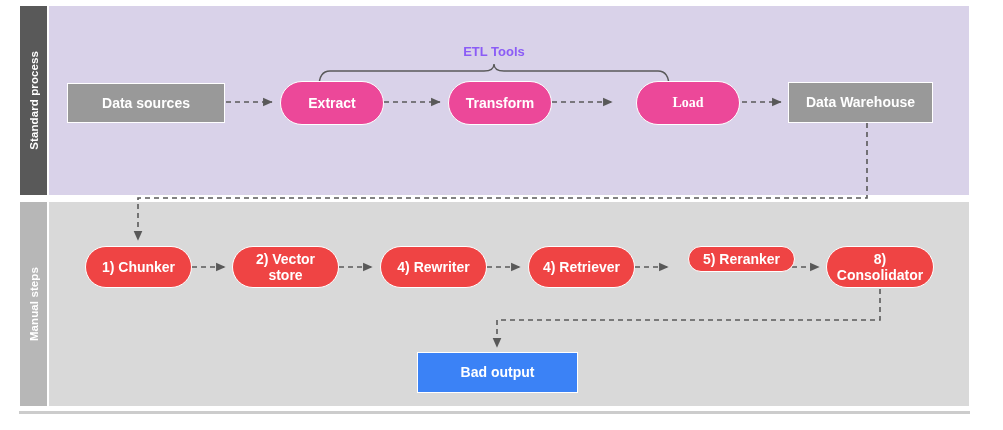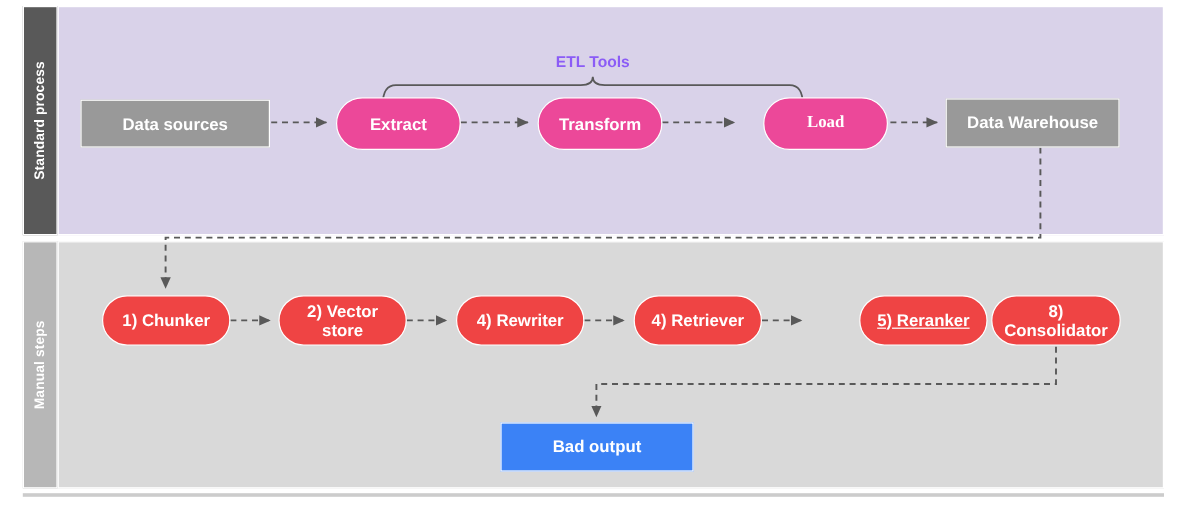--- a/index.html
+++ b/index.html
@@ -152,18 +152,18 @@
   <div class="node rect gray" style="left:67px;  top:83px;  width:158px; height:40px;">Data sources</div>
   <div class="node pill purple" style="left:280px; top:81px;  width:104px; height:44px;">Extract</div>
   <div class="node pill purple" style="left:448px; top:81px;  width:104px; height:44px;">Transform</div>
   <div class="node pill purple" style="left:636px; top:81px;  width:104px; height:44px;font-family:Liberation Serif, serif;">Load</div>
   <div class="node rect gray" style="left:788px; top:82px;  width:145px; height:41px;">Data Warehouse</div>
 
   <div class="node pill step" style="left:85px;  top:246px; width:107px; height:42px;">1) Chunker</div>
   <div class="node pill step" style="left:232px; top:246px; width:107px; height:42px;text-align:center;">2) Vector store</div>
   <div class="node pill step" style="left:380px; top:246px; width:107px; height:42px;">4) Rewriter</div>
   <div class="node pill step" style="left:528px; top:246px; width:107px; height:42px;">4) Retriever</div>
-  <div class="node pill step" style="left:716px; top:246px; width:107px; height:42px;text-decoration:underline;">5) Reranker</div>
+  <div class="node pill step" style="left:688px; top:246px; width:107px; height:26px;">5) Reranker</div>
   <div class="node pill step" style="left:826px; top:246px; width:108px; height:42px;">8) Consolidator</div>
 
   <div class="node rect warn" style="left:417px; top:352px; width:161px; height:41px;">Bad output</div>
 
 </div>
 
 </body></html>

